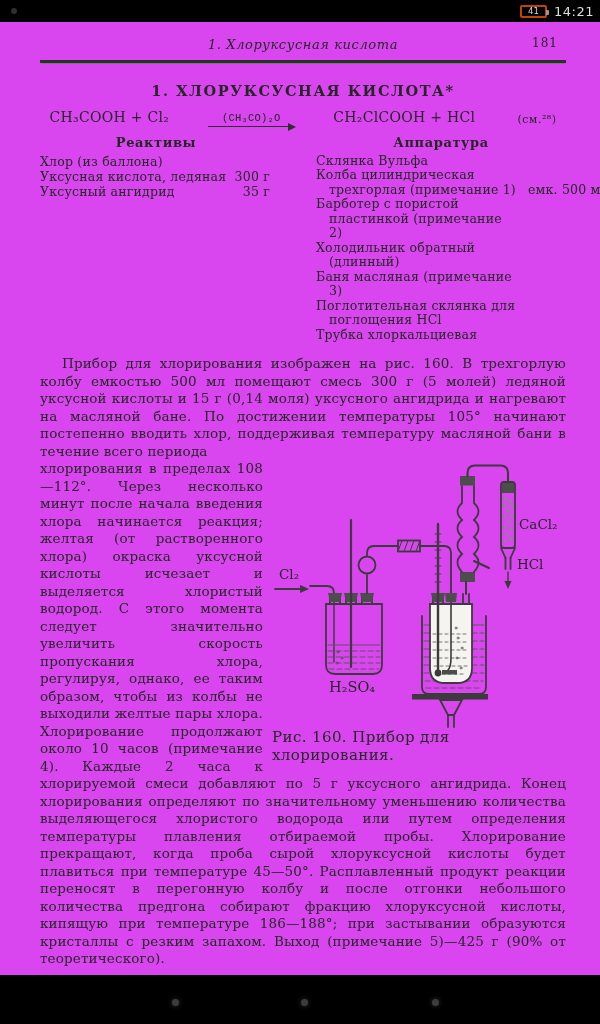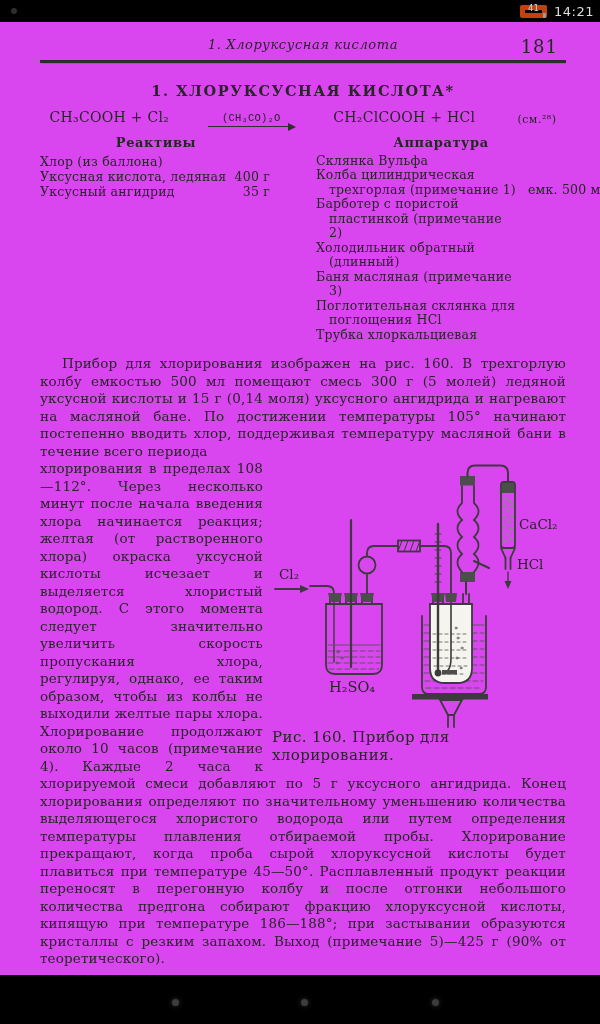--- a/index.html
+++ b/index.html
@@ -6,40 +6,40 @@
   html,body { background:#111; }
   .screen{ position:relative; width:600px; height:1024px; background:#000; overflow:hidden;
            font-family:"DejaVu Serif","Liberation Serif",serif; color:#262626; }
 
   
   .status-bar{ position:absolute; top:0; left:0; right:0; height:22px; background:#000;
                display:flex; align-items:center; justify-content:flex-end; padding:0 6px;
                font-family:"DejaVu Sans","Liberation Sans",sans-serif; }
   .notif-dot{ position:absolute; left:11px; top:8px; width:6px; height:6px; border-radius:50%;
               background:#2e2e2e; }
-  .battery{ width:27px; height:13px; border:5px solid #c2410c; border-radius:2px; position:relative;
+  .battery{ width:27px; height:13px; border:2px solid #c2410c; border-radius:2px; position:relative;
             display:flex; align-items:flex-end; justify-content:center; margin-right:7px; }
   .battery::after{ content:""; position:absolute; right:-4px; top:3px; width:3px; height:5px;
                    background:#9a9a9a; border-radius:0 1px 1px 0; }
   .battery-level{ font-size:8.5px; color:#d6d6d6; line-height:1; }
   .status-time{ font-size:13px; color:#dedede; letter-spacing:.5px; }
 
   
   .nav-bar{ position:absolute; left:0; right:0; bottom:0; height:49px; background:#000; }
   .nav-btn{ position:absolute; top:24px; width:7px; height:7px; border-radius:50%;
             background:#3c3c3c; box-shadow:0 0 4px 1px #1f1f1f; }
   .nav-btn.back{ left:172px; } .nav-btn.home{ left:301px; } .nav-btn.recents{ left:432px; }
 
   
   .page{ position:absolute; top:22px; bottom:49px; left:0; right:0; background:#d946ef;
          padding:8px 34px 0 40px; overflow:hidden; }
   .running-row{ position:relative; height:20px; margin-top:7px; }
   .running-head{ display:block; text-align:center; font-style:italic; font-size:13px;
                  letter-spacing:.6px; }
-  .page-number{ position:absolute; right:8px; top:-1px; font-size:18px; letter-spacing:1px;margin-left:14px; }
+  .page-number{ position:absolute; right:8px; top:-1px; font-size:12px; letter-spacing:1px;margin-left:14px; }
   .head-rule{ height:2.5px; background:#2d2d2d; margin-top:3px; box-shadow:0 2px 0 -1px #777; }
 
   .doc-title{ text-align:center; font-size:14.5px; font-weight:bold; letter-spacing:1.6px;
               margin-top:19px; }
 
   
   .equation{ display:flex; justify-content:center; align-items:center; margin-top:10px;
              font-size:14px; letter-spacing:.3px;gap:32px; }
   .rxn{ display:flex; flex-direction:column; align-items:center; margin:0 7px;
         transform:translateY(3px);font-family:Liberation Mono, monospace; }
@@ -113,21 +113,21 @@
 
     <div class="cols">
       <div class="col-left">
         <div class="col-head">Реактивы</div>
         <div class="rg-row">
           <span class="rg-name">Хлор (из баллона)</span>
           <span class="rg-amt"></span>
         </div>
         <div class="rg-row">
           <span class="rg-name">Уксусная кислота, ледяная</span>
-          <span class="rg-amt">400 г</span>
+          <span class="rg-amt">300 г</span>
         </div>
         <div class="rg-row">
           <span class="rg-name">Уксусный ангидрид</span>
           <span class="rg-amt">35 г</span>
         </div>
       </div>
       <div class="col-right">
         <div class="col-head">Аппаратура</div>
         <div class="ap-item">
           <span>Склянка Вульфа</span>

